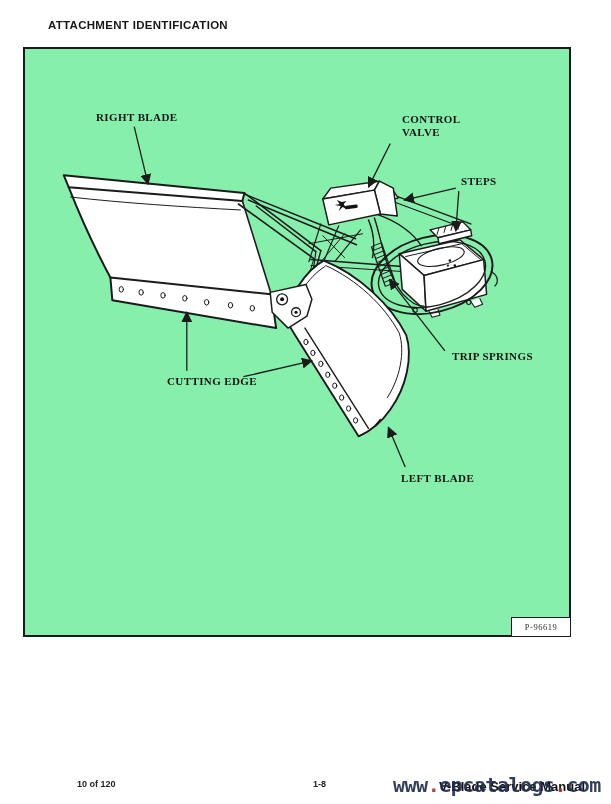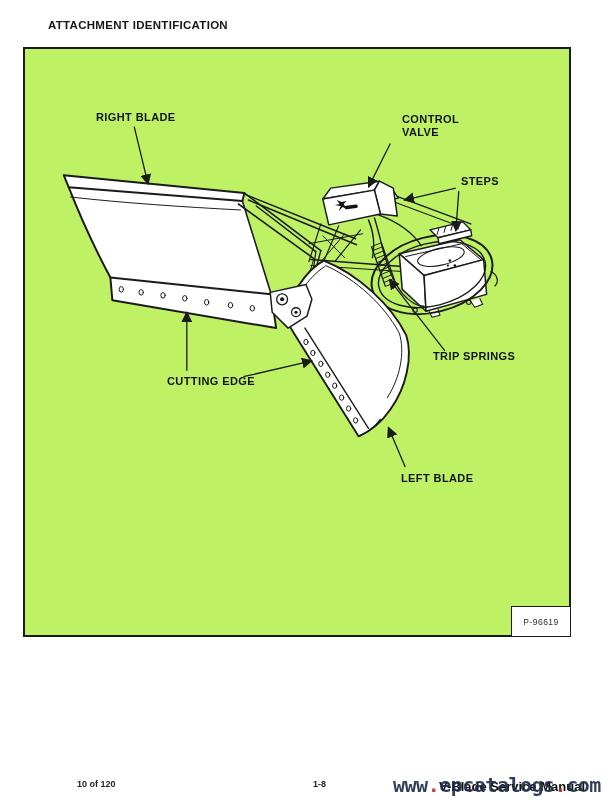--- a/index.html
+++ b/index.html
@@ -15,32 +15,33 @@
     position:absolute;left:20px;top:19px;
     font-size:11.5px;font-weight:bold;letter-spacing:.3px;color:#161616;
     white-space:nowrap;
     margin-left:28px;
   }
   .figure-box{
     position:absolute;left:23px;top:47px;
     width:548px;height:590px;
     border:2px solid #1b1b1b;
     box-sizing:border-box;
-    background:#bef264;
+    background:#86efac;
+    font-family:Liberation Serif, serif;
   }
   .figure-box svg{position:absolute;left:0;top:0;}
   .lbl{
     position:absolute;
     font-size:11px;font-weight:bold;letter-spacing:.4px;
     color:#131313;white-space:nowrap;line-height:13px;
   }
   .lbl.center{text-align:left;white-space:normal;margin-left:34px;}
   .fig-num{
     position:absolute;right:-2px;bottom:-2px;
-    width:60px;height:31px;
+    width:60px;height:20px;
     border:1.6px solid #1b1b1b;
     background:#fff;
     box-sizing:border-box;
     font-size:8.5px;color:#2e2e2e;letter-spacing:.5px;
     display:flex;align-items:center;justify-content:center;
   }
   .footer-item{position:absolute;font-size:9px;color:#222;white-space:nowrap;}
   .f-page{left:77px;top:779px;font-weight:bold;}
   .f-section{left:313px;top:779px;font-weight:bold;}
   .f-title{right:26px;top:779px;font-weight:bold;font-size:13px;color:#101010;}
@@ -205,21 +206,21 @@
         <line x1="383" y1="421" x2="366" y2="381" marker-end="url(#ah)"></line>
       </g>
     </svg>
 
     <div class="lbl" style="left:71px;top:62px;">RIGHT BLADE</div>
     <div class="lbl center" style="left:343px;top:64px;width:66px;">
       <div>CONTROL</div>
       <div>VALVE</div>
     </div>
     <div class="lbl" style="left:436px;top:126px;">STEPS</div>
-    <div class="lbl" style="left:408px;top:301px;">TRIP SPRINGS</div>
+    <div class="lbl" style="left:427px;top:301px;">TRIP SPRINGS</div>
     <div class="lbl" style="left:142px;top:326px;">CUTTING EDGE</div>
     <div class="lbl" style="left:376px;top:423px;">LEFT BLADE</div>
 
     <div class="fig-num">P-96619</div>
   </div>
 
   <div class="footer-item f-page">10 of 120</div>
   <div class="footer-item f-section">1-8</div>
   <div class="footer-item f-title">V-Blade Service Manual</div>
 

